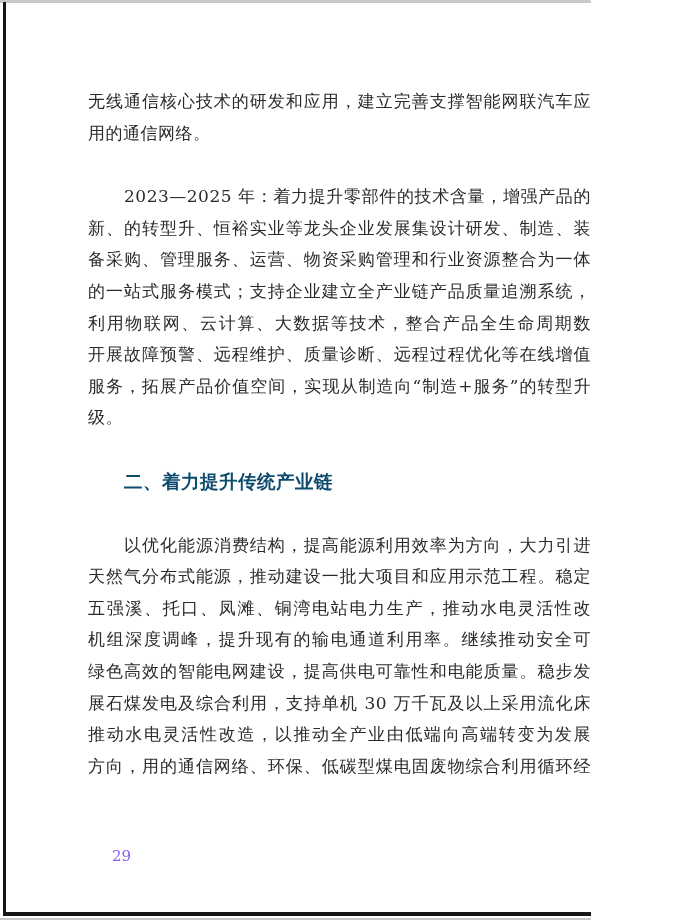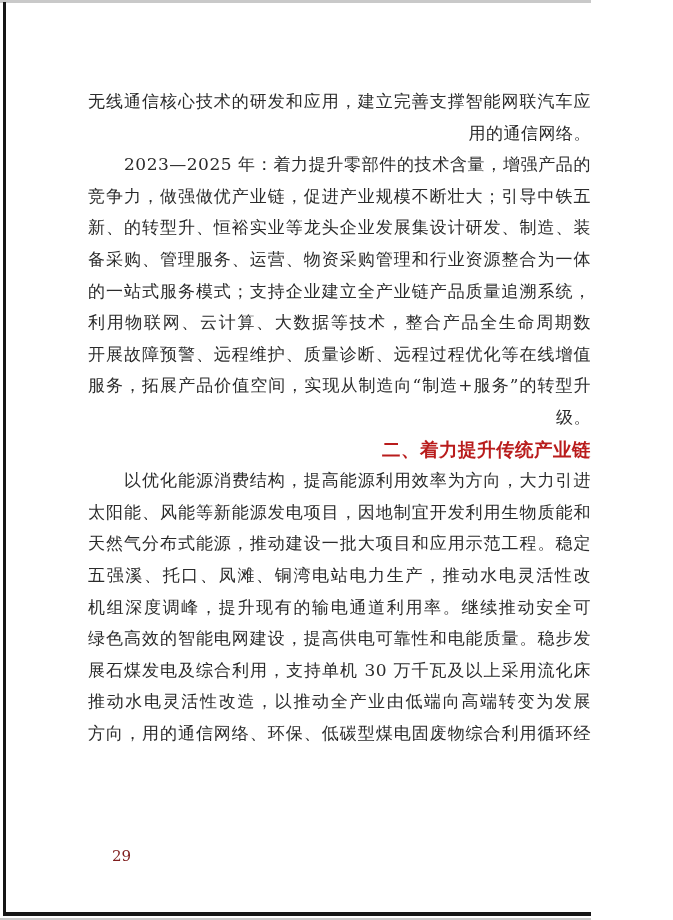--- a/index.html
+++ b/index.html
@@ -39,70 +39,69 @@
     width: 503px;
     color: #2b2b2b;
     font-size: 17px;
     letter-spacing: 0.5px;
   }
   .line {
     height: 31.6px;
     line-height: 31.6px;
     overflow: hidden;
     white-space: nowrap;
-    text-align: right;
+    text-align: left;
   }
   .line.just {
     white-space: normal;
     text-align: justify;
     text-align-last: justify;
     text-justify: inter-character;
   }
   .line.indent {
     padding-left: 36px;
+    margin-top: 32px;
   }
   .line.heading {
     font-weight: bold;
     font-size: 18.5px;
-    color: #b91c1c;
+    color: #0c4a6e;
   }
   .page-number {
     position: absolute;
     left: 112px;
     top: 847px;
     font-size: 15px;
-    color: #7f1d1d;
+    color: #8b5cf6;
     font-family: "DejaVu Serif", "Liberation Serif", serif;
   }
 </style>
 </head>
 <body>
 
 <div class="page">
   <div class="edge-top"></div>
   <div class="edge-left"></div>
   <div class="edge-bottom"></div>
   <div class="edge-bottom-outer"></div>
 
   <div class="content">
     <div>
         <div class="line just">无线通信核心技术的研发和应用，建立完善支撑智能网联汽车应</div>
         <div class="line">用的通信网络。</div>
         <div class="line just indent">2023—2025 年：着力提升零部件的技术含量，增强产品的</div>
-        <div class="line just">竞争力，做强做优产业链，促进产业规模不断壮大；引导中铁五</div>
         <div class="line just">新、的转型升、恒裕实业等龙头企业发展集设计研发、制造、装</div>
         <div class="line just">备采购、管理服务、运营、物资采购管理和行业资源整合为一体</div>
         <div class="line just">的一站式服务模式；支持企业建立全产业链产品质量追溯系统，</div>
         <div class="line just">利用物联网、云计算、大数据等技术，整合产品全生命周期数据，</div>
         <div class="line just">开展故障预警、远程维护、质量诊断、远程过程优化等在线增值</div>
         <div class="line just">服务，拓展产品价值空间，实现从制造向“制造+服务”的转型升</div>
         <div class="line">级。</div>
         <div class="line heading indent">二、着力提升传统产业链</div>
         <div class="line just indent">以优化能源消费结构，提高能源利用效率为方向，大力引进</div>
-        <div class="line just">太阳能、风能等新能源发电项目，因地制宜开发利用生物质能和</div>
         <div class="line just">天然气分布式能源，推动建设一批大项目和应用示范工程。稳定</div>
         <div class="line just">五强溪、托口、凤滩、铜湾电站电力生产，推动水电灵活性改造、</div>
         <div class="line just">机组深度调峰，提升现有的输电通道利用率。继续推动安全可靠、</div>
         <div class="line just">绿色高效的智能电网建设，提高供电可靠性和电能质量。稳步发</div>
         <div class="line just">展石煤发电及综合利用，支持单机 30 万千瓦及以上采用流化床</div>
         <div class="line just">推动水电灵活性改造，以推动全产业由低端向高端转变为发展</div>
         <div class="line just">方向，用的通信网络、环保、低碳型煤电固废物综合利用循环经</div>
       </div>
   </div>
 

